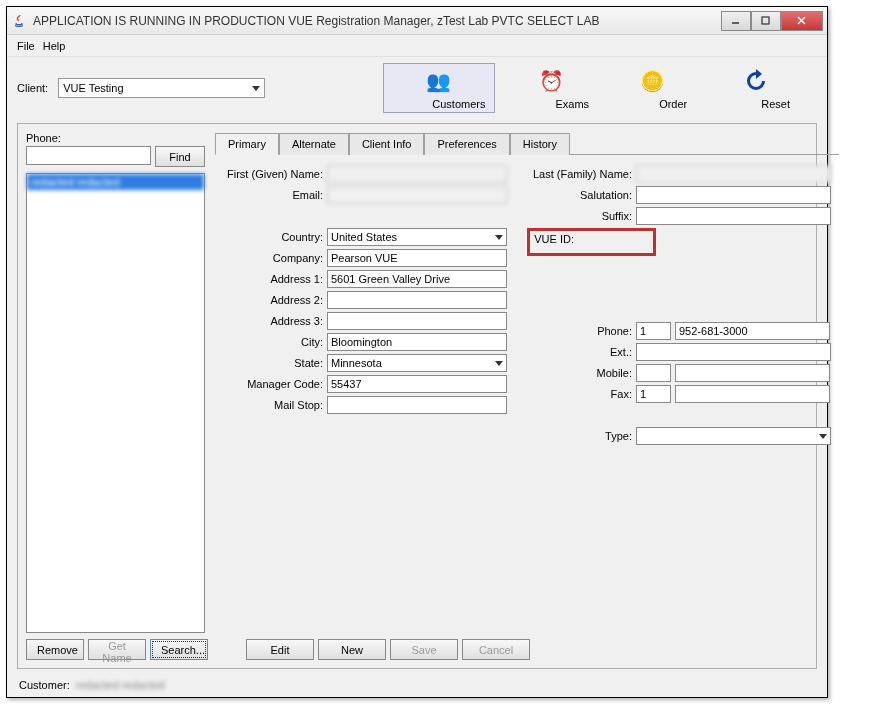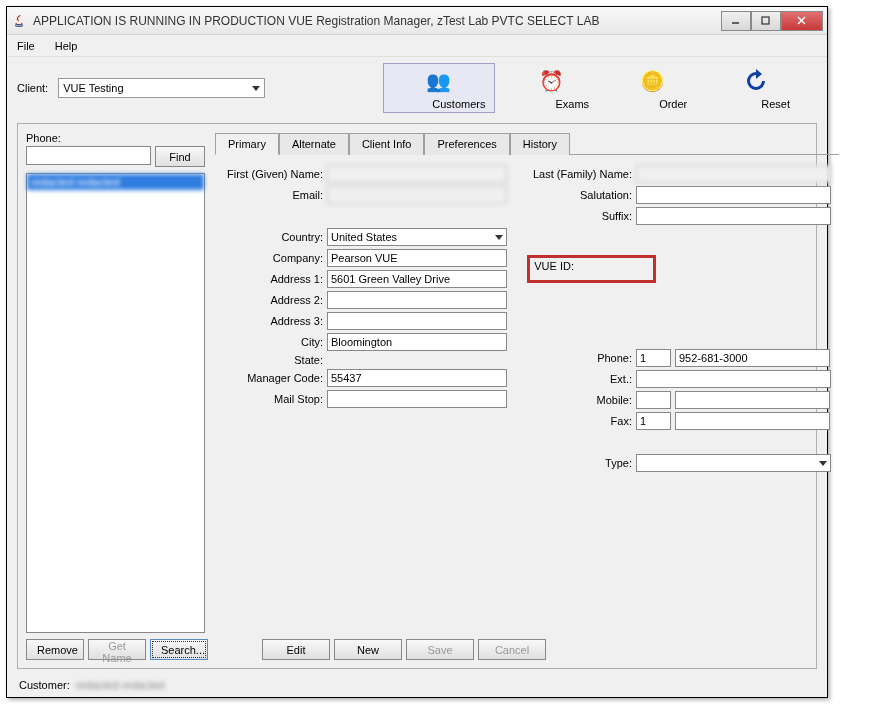--- a/index.html
+++ b/index.html
@@ -4,21 +4,21 @@
 <style>
 * { box-sizing: border-box; margin: 0; padding: 0; font-family: Tahoma, sans-serif; font-size: 11px; }
 body { background: #fff; padding: 6px; }
 .window { border: 1px solid #000; width: 822px; height: 692px; background: #f0f0f0; box-shadow: 2px 2px 4px rgba(0,0,0,0.3); display: flex; flex-direction: column; }
 .titlebar { height: 28px; background: linear-gradient(to bottom, #f8f8f8, #e8e8e8); border-bottom: 1px solid #d0d0d0; display: flex; align-items: center; padding: 0 4px; }
 .titlebar .java-icon { width: 16px; height: 16px; margin-right: 6px; display: flex; align-items: center; justify-content: center; }
 .titlebar .title { flex: 1; color: #333; font-size: 12px; }
 .win-btns { display: flex; gap: 0; }
 .win-btn { width: 30px; height: 20px; border: 1px solid #8a8a8a; background: linear-gradient(to bottom, #f0f0f0, #d8d8d8); display: flex; align-items: center; justify-content: center; cursor: pointer; }
 .win-btn.close { background: linear-gradient(to bottom, #e07070, #c83838); color: #fff; width: 42px; }
-.menubar { height: 22px; background: #f0f0f0; display: flex; align-items: center; padding: 0 6px; gap: 12px; border-bottom: 1px solid #e0e0e0; }
+.menubar { height: 22px; background: #f0f0f0; display: flex; align-items: center; padding: 0 6px; border-bottom: 1px solid #e0e0e0; }
 .menubar span { cursor: pointer; padding: 2px 4px; }
 .toolbar-row { display: flex; align-items: center; padding: 6px 28px 10px 10px; gap: 8px; }
 .toolbar-row .client-label { margin-right: 2px; }
 .client-select { width: 275px; height: 20px; border: 1px solid #999; background: #fff; padding: 0 4px; display: flex; align-items: center; justify-content: space-between; }
 .toolbar-icons { display: flex; gap: 12px; margin-left: 110px; }
 .tool-icon { display: flex; flex-direction: column; align-items: center; padding: 2px 8px; border: 1px solid transparent; cursor: pointer; }
 .tool-icon.active { border: 1px solid #a0a0c0; background: #e8e8f4; }
 .tool-icon .ico { width: 30px; height: 30px; display: flex; align-items: center; justify-content: center; font-size: 20px; }
 .tool-icon .lbl { margin-top: 2px; margin-left: 40px; }
 .spacer { flex: 1; }
@@ -40,23 +40,23 @@
 .tab-content { flex: 1; padding: 10px 8px; display: flex; gap: 20px; justify-content: space-between; }
 .form-col { display: flex; flex-direction: column; gap: 3px; }
 .form-row { display: flex; align-items: center; gap: 4px; }
 .form-row .flabel { width: 100px; text-align: right; }
 .form-row.right .flabel { width: 105px; }
 .finput { height: 18px; border: 1px solid #888; background: #fff; padding: 0 3px; width: 180px; }
 .finput.sel { display: flex; align-items: center; justify-content: space-between; }
 .finput.readonly { background: #f0f0f0; border: 1px solid #c0c0c0; color: #666; filter: blur(2px); }
 .small-input { width: 35px; height: 18px; border: 1px solid #888; background: #fff; padding: 0 3px; }
 .phone-input { width: 155px; height: 18px; border: 1px solid #888; background: #fff; padding: 0 3px; }
-.highlight-box { border: 3px solid #c03030; padding: 2px 4px; display: inline-flex; margin-top: 27px; }
+.highlight-box { border: 3px solid #c03030; padding: 2px 4px; display: inline-flex; }
 .gap { height: 18px; }
-.button-row { display: flex; gap: 24px; padding: 6px 0 0 0; }
+.button-row { display: flex; gap: 8px; padding: 6px 0 0 0; }
 .button-row .grp1 { display: flex; gap: 4px; }
 .button-row .grp2 { display: flex; gap: 4px; margin-left: 30px; }
 .statusbar { padding: 4px 12px 6px 12px; display: flex; align-items: center; gap: 6px; }
 .blurred { filter: blur(2px); color: #888; }
 .triangle-down { width: 0; height: 0; border-left: 4px solid transparent; border-right: 4px solid transparent; border-top: 5px solid #333; }
 </style>
 </head>
 <body>
 
 <div class="window">
@@ -182,20 +182,24 @@
             <div class="form-row">
                 <span class="flabel">Address 3:</span>
                 <input class="finput" value="" style="">
               </div>
             <div class="form-row">
                 <span class="flabel">City:</span>
                 <input class="finput" value="Bloomington" style="">
               </div>
             <div class="form-row">
                 <span class="flabel">State:</span>
+                <div class="finput sel">
+                  <span>Minnesota</span>
+                  <span class="triangle-down"></span>
+                </div>
               </div>
             <div class="form-row">
                 <span class="flabel">Manager Code:</span>
                 <input class="finput" value="55437" style="">
               </div>
             <div class="form-row">
                 <span class="flabel">Mail Stop:</span>
                 <input class="finput" value="" style="">
               </div>
           </div>

